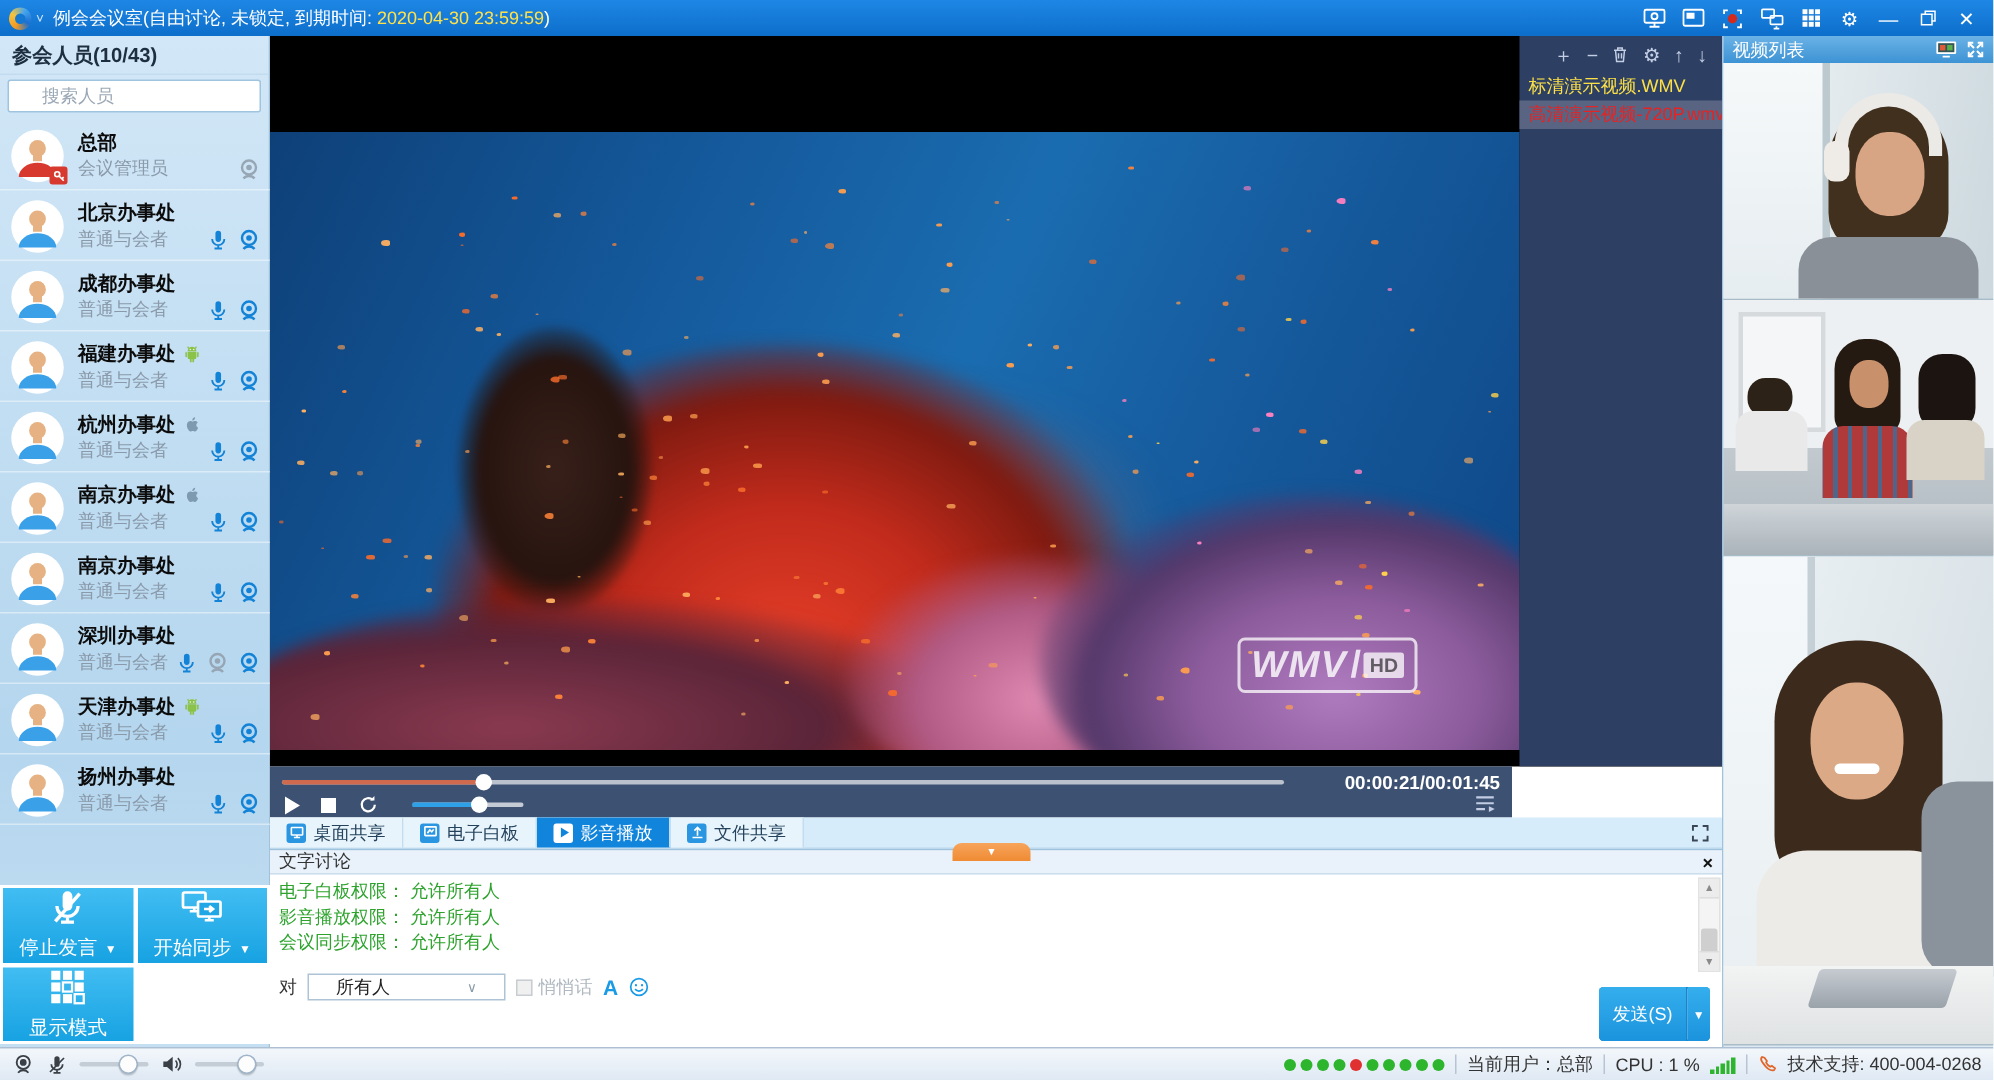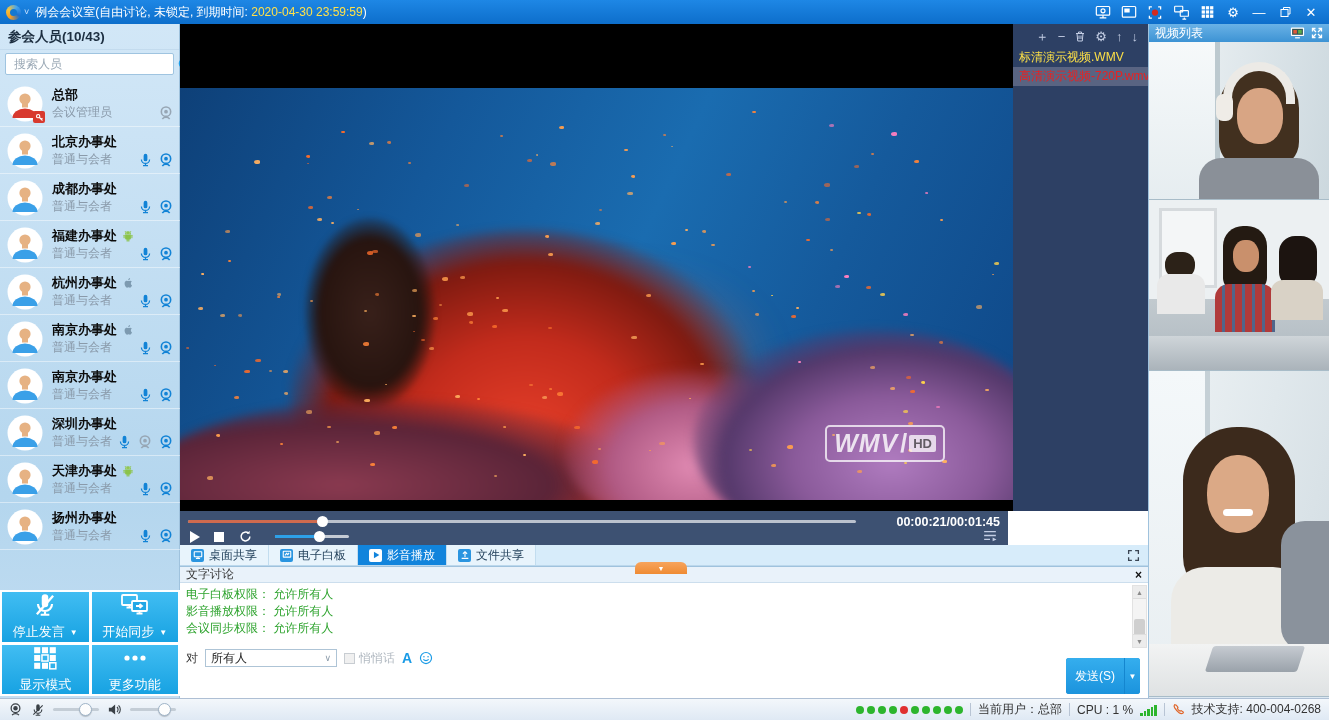--- a/index.html
+++ b/index.html
@@ -20,21 +20,21 @@
   .tb-icon { width:20px; height:18px; display:flex; align-items:center; justify-content:center; color:#fff; font-size:13px; cursor:default; }
 
   
   #sidebar { position:absolute; left:0; top:24px; width:180px; height:674px;
     background:linear-gradient(#d2e7f7,#b4d6ee 70%,#c4def2); border-right:1px solid #9fc2dd; }
   #sidebar-header { height:26px; line-height:26px; padding-left:8px; font-size:13.5px; font-weight:bold; color:#1c2e40;
     border-bottom:1px solid #c3dbee; }
   #search-row { height:28px; padding:3px 5px; }
   #search-box { width:100%; height:22px; background:#fff; border:1px solid #9fc4e0; border-radius:2px;
     display:flex; align-items:center; }
-  #search-input { flex:1; border:none; outline:none; font-size:12px; color:#444; padding:0 8px; background:transparent; }
+  #search-input { flex:1; border:none; outline:none; font-size:12px; color:#444; padding:0 22px; background:transparent; }
   #search-input::placeholder { color:#9aa8b5; }
   #search-icon { width:20px; color:#1a9be6; }
   #participants { position:absolute; left:0; top:56px; width:180px; height:478px; overflow:hidden; }
   .p-row { height:47px; position:relative; border-bottom:1px solid rgba(255,255,255,.45); }
   .avatar { position:absolute; left:7px; top:6px; width:36px; height:36px; }
   .badge { position:absolute; right:-2px; bottom:-1px; width:12px; height:12px; background:#d8392e; border-radius:2px;
     display:flex; align-items:center; justify-content:center; }
   .p-name { position:absolute; left:52px; top:6px; font-size:13px; font-weight:bold; color:#0c0c0c; display:flex; align-items:center; gap:4px; white-space:nowrap; }
   .p-role { position:absolute; left:52px; top:24px; font-size:12px; color:#8a9aaa; }
   .p-icons { position:absolute; right:6px; bottom:5px; display:flex; gap:5px; align-items:flex-end; }
@@ -113,21 +113,21 @@
     padding:0 6px; font-size:12px; color:#333; }
   #chat-close { margin-left:auto; font-weight:bold; color:#111; cursor:pointer; font-size:12px; line-height:12px; }
   #chat-msgs { position:absolute; left:0; top:17px; right:16px; bottom:50px; padding:2px 6px; overflow:hidden; }
   .chat-msg { font-size:12px; color:#2da32d; line-height:17px; }
   #chat-scroll { position:absolute; right:1px; top:18px; width:15px; bottom:50px; background:#f4f4f4; border:1px solid #e2e2e2; }
   .sc-btn { height:13px; background:#ececec; color:#8a8a8a; font-size:7px; display:flex; align-items:center; justify-content:center; }
   #sc-up { border-bottom:1px solid #ddd; }
   #sc-down { position:absolute; bottom:0; left:0; right:0; border-top:1px solid #ddd; }
   #sc-thumb { position:absolute; left:1px; right:1px; top:54%; height:18px; background:#cfcfcf; border-radius:2px; }
   #chat-inputrow { position:absolute; left:0; bottom:30px; height:20px; display:flex; align-items:center; gap:7px; padding-left:6px; font-size:12px; color:#333; }
-  #to-select { width:132px; height:18px; border:1px solid #aec4d6; background:#fff; display:flex; align-items:center; padding:0 5px; color:#222; cursor:pointer; }
+  #to-select { width:132px; height:18px; border:1px solid #aec4d6; background:#fff; display:flex; align-items:center; padding:0 18px; color:#222; cursor:pointer; }
   #to-caret { margin-left:auto; color:#8a9aa8; font-size:9px; }
   #whisper { display:flex; align-items:center; gap:4px; color:#b0b8c0; }
   #whisper-box { width:11px; height:11px; border:1px solid #c8cdd2; background:#f0f0f0; }
   #font-btn { color:#1a9be6; font-weight:bold; font-size:14px; cursor:pointer; }
   #emoji-btn { color:#1a9be6; cursor:pointer; }
   #chat-compose { position:absolute; left:0; bottom:0; width:100%; height:30px; background:#fff; }
   #chat-input { position:absolute; left:4px; top:0; right:150px; height:28px; border:none; outline:none; font-size:12px; }
   #send-group { position:absolute; right:8px; bottom:4px; display:flex; height:36px; border-radius:3px; overflow:hidden;
     box-shadow:0 0 0 1px #1486cf inset; }
   #send-btn { background:linear-gradient(#35aeee,#1b93dd); color:#fff; font-size:12px; display:flex; align-items:center; padding:0 9px; cursor:pointer; }
@@ -601,32 +601,20 @@
             <rect x="2" y="9.2" width="5.6" height="5.6"></rect>
             <rect x="9.2" y="9.2" width="5.6" height="5.6" fill="none" stroke="#fff" stroke-width="1.4"></rect>
             <rect x="16.4" y="9.2" width="5.6" height="5.6"></rect>
             <rect x="2" y="16.4" width="5.6" height="5.6"></rect>
             <rect x="9.2" y="16.4" width="5.6" height="5.6"></rect>
             <rect x="16.4" y="16.4" width="5.6" height="5.6" fill="none" stroke="#fff" stroke-width="1.4"></rect>
           </svg>
         </span>
         <span class="bb-label">
           <span>显示模式</span>
-        </span>
-      </div>
-      <div class="big-btn">
-        <span class="bb-ic">
-          <svg viewBox="0 0 30 26" width="30" height="26" fill="#fff">
-            <circle cx="7" cy="13" r="2.6"></circle>
-            <circle cx="15" cy="13" r="2.6"></circle>
-            <circle cx="23" cy="13" r="2.6"></circle>
-          </svg>
-        </span>
-        <span class="bb-label">
-          <span>更多功能</span>
         </span>
       </div>
     </div>
 </div>
 
 <div id="main-video">
   <div id="video-canvas">
     <div class="coral art" id="coral-glow"></div>
     <div class="coral art" id="coral-red"></div>
     <div class="coral art" id="coral-dark"></div>

